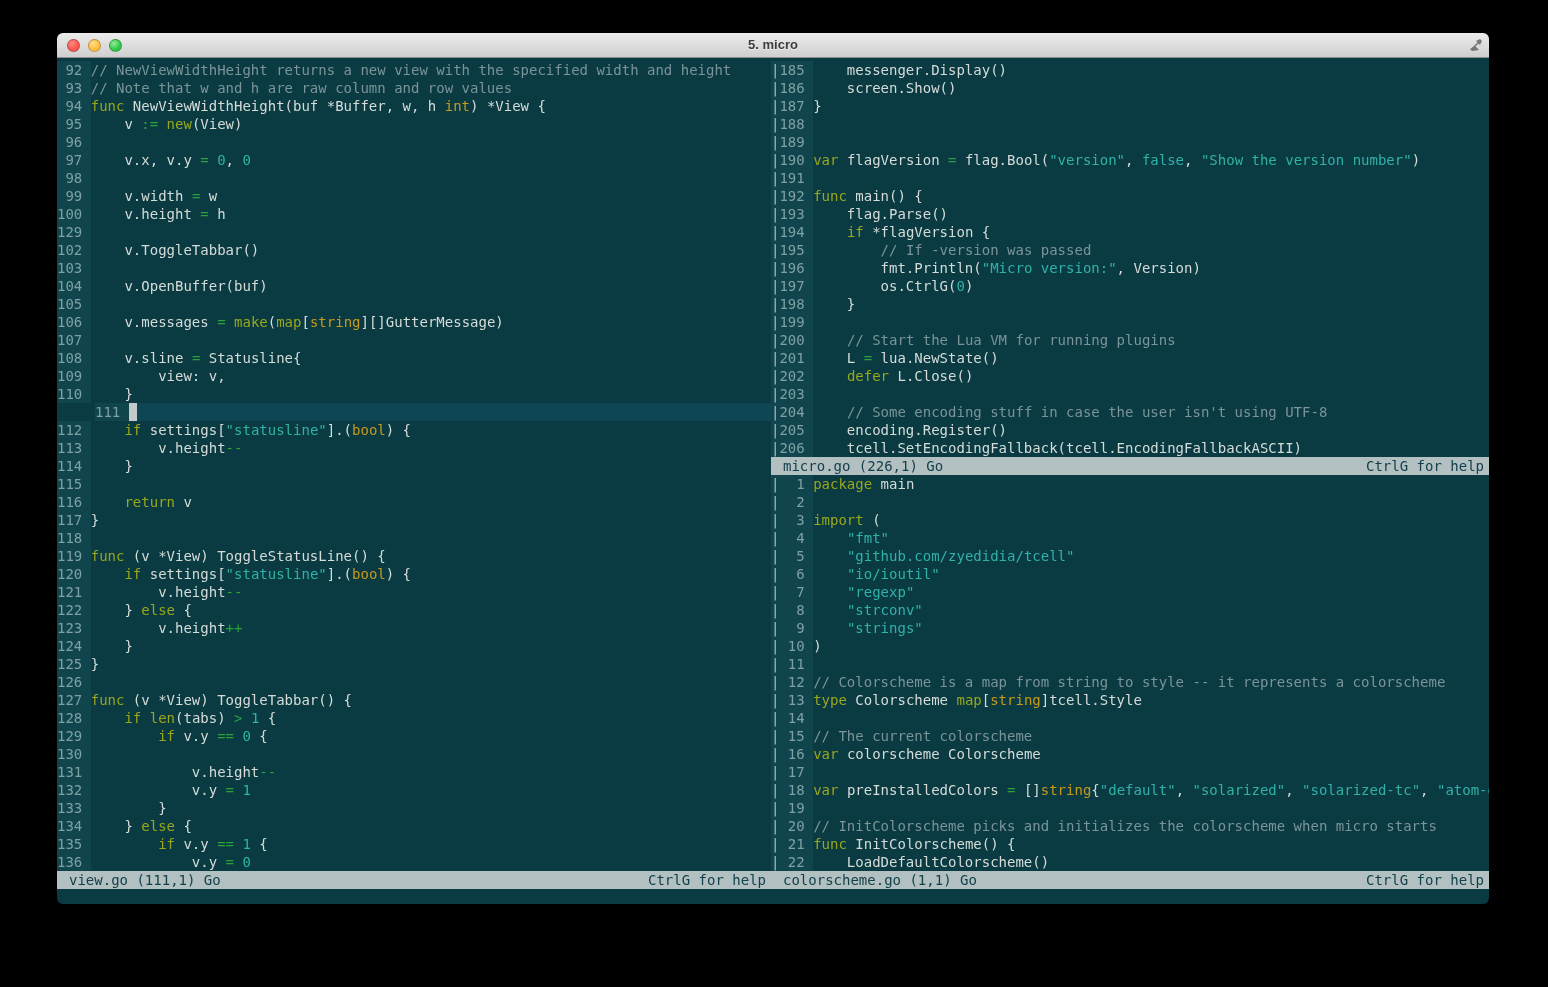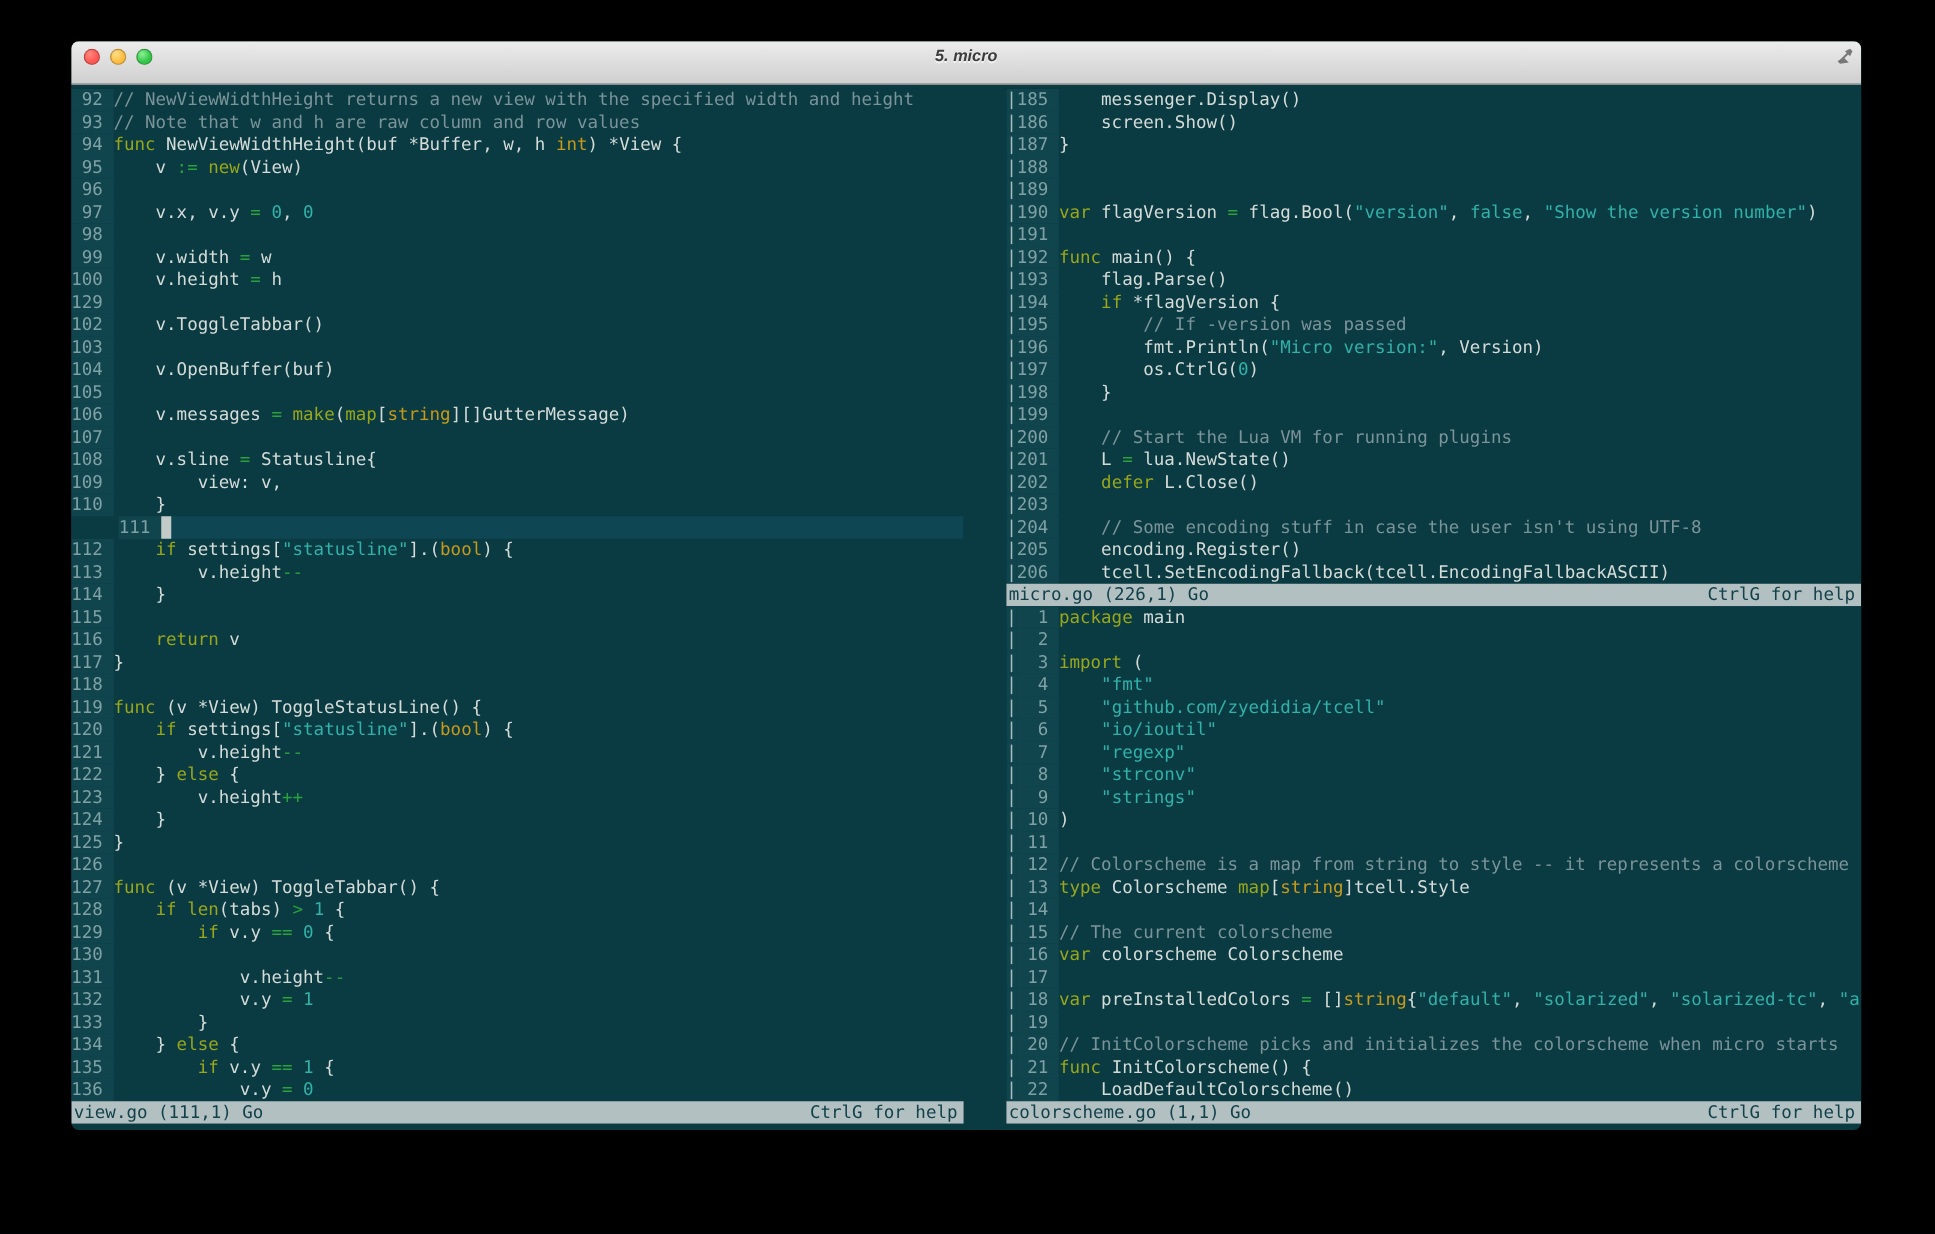--- a/index.html
+++ b/index.html
@@ -11,42 +11,41 @@
     --traffic-red:#fc5753; --traffic-yellow:#fdbc40; --traffic-green:#33c748;
   }
   *{margin:0;padding:0;box-sizing:border-box;}
   html,body{width:1548px;height:987px;background:#000;overflow:hidden;}
   .window{
     position:absolute; left:57px; top:33px; width:1432px; height:871px;
     border-radius:6px; overflow:hidden; box-shadow:0 12px 30px rgba(0,0,0,.6);
     background:var(--terminal-bg);
   }
   .titlebar{
-    position:relative; height:35px;
+    position:relative; height:25px;
     background:linear-gradient(#ececec,#cfcfcf);
     border-bottom:1px solid #8e8e8e;
     font-family:"Liberation Sans", sans-serif;
-    font-style:italic;
   }
   .lights{position:absolute;left:10px;top:6px;display:flex;gap:8px;}
   .light{width:13px;height:13px;border-radius:50%;border:1px solid rgba(0,0,0,.25);}
   .light.red{background:radial-gradient(circle at 35% 30%, #ff8a80, var(--traffic-red) 60%);}
   .light.yellow{background:radial-gradient(circle at 35% 30%, #ffe08a, var(--traffic-yellow) 60%);}
   .light.green{background:radial-gradient(circle at 35% 30%, #8ff097, var(--traffic-green) 60%);}
   .title{
     position:absolute;left:0;right:0;top:0;height:25px;line-height:24px;
     text-align:center;font-size:13px;font-weight:bold;color:var(--titlebar-title-fg);
     text-shadow:0 1px 0 rgba(255,255,255,.6);
   }
   .resize{position:absolute;right:6px;top:5px;width:14px;height:14px;opacity:.75;}
   .terminal{
     display:flex;flex-direction:row;align-items:flex-start;
     height:804px;background:var(--terminal-bg);
     padding-top:3px;
-    font-family:"DejaVu Sans Mono", monospace;font-size:14px;line-height:18px;gap:34px;
+    font-family:"DejaVu Sans Mono", monospace;font-size:14px;line-height:18px;
   }
   .pane{display:flex;flex-direction:column;overflow:hidden;}
   .pane-left{width:714px;flex:none;}
   .pane-right{flex:1;min-width:0;}
   .code{overflow:hidden;background:var(--terminal-bg);}
   .code-45{height:810px;}
   .code-22{height:396px;}
   .line{display:flex;height:18px;white-space:pre;}
   .line.current{background:var(--cursorline-bg);margin-left:38px;}
   .gbar{flex:none;white-space:pre;background:var(--gutter-bg);color:var(--divider-fg);}
@@ -54,21 +53,21 @@
   .cursor{flex:none;white-space:pre;background:var(--cursor-bg);}
   .sg-t{white-space:pre;color:var(--text-fg);}
   .sg-c{white-space:pre;color:var(--comment-fg);}
   .sg-k{white-space:pre;color:var(--keyword-fg);}
   .sg-o{white-space:pre;color:var(--operator-fg);}
   .sg-y{white-space:pre;color:var(--type-fg);}
   .sg-s{white-space:pre;color:var(--string-fg);}
   .statusbar{
     flex:none;height:18px;display:flex;justify-content:space-between;
     background:var(--statusbar-bg);color:var(--statusbar-fg);
-    padding:0 5px 0 2px;white-space:pre;align-items:flex-end;
+    padding:0 5px 0 12px;white-space:pre;align-items:flex-end;
   }
 </style>
 </head>
 <body>
 
 <div class="window">
   <div class="titlebar">
     <div class="lights">
       <div class="light red"></div>
       <div class="light yellow"></div>

